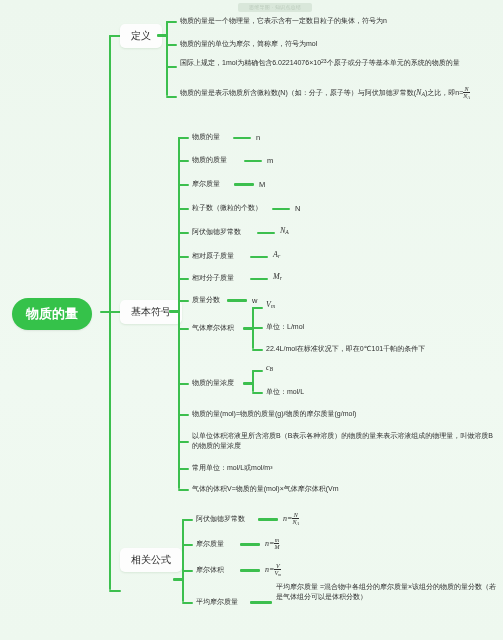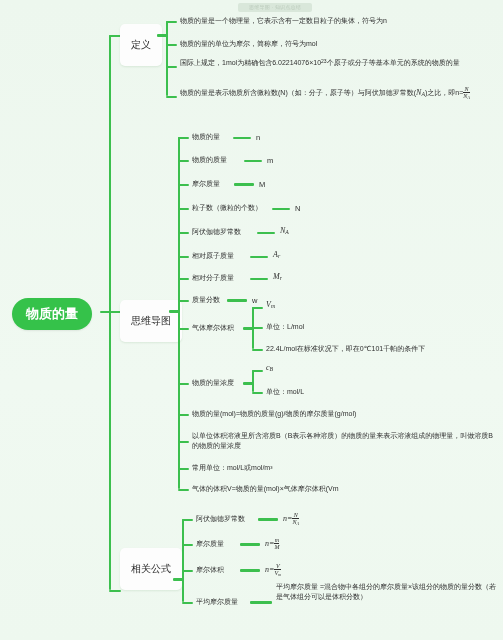--- a/index.html
+++ b/index.html
@@ -45,21 +45,21 @@
     padding: 7px 14px;
     white-space: nowrap;
     box-shadow: 0 1px 2px rgba(0,0,0,.08);
   }
   .branch {
     position: absolute;
     background: #fdfdfd;
     color: #2a2a2a;
     border-radius: 5px;
     font-size: 10px;
-    padding: 14px 11px;
+    padding: 5px 11px;
     white-space: nowrap;
     box-shadow: 0 1px 2px rgba(60,120,60,.12);
   }
   .leaf {
     position: absolute;
     color: #2f2f2f;
     font-size: 7px;
     line-height: 10px;
     white-space: nowrap;
   }
@@ -108,21 +108,21 @@
   <div class="stub" style="left:166px; top:44px; width:11px;"></div>
   <div class="leaf" style="left:180px; top:39px; width:318px;">物质的量的单位为摩尔，简称摩，符号为mol</div>
 
   <div class="stub" style="left:166px; top:66px; width:11px;"></div>
   <div class="leaf wrap" style="left:180px; top:56px; width:310px;">国际上规定，1mol为精确包含6.02214076×10<span class="sup">23</span>个原子或分子等基本单元的系统的物质的量</div>
 
   <div class="stub" style="left:166px; top:96px; width:11px;"></div>
   <div class="leaf wrap" style="left:180px; top:86px; width:312px;">物质的量是表示物质所含微粒数(N)（如：分子，原子等）与阿伏加德罗常数(<span class="sym it" style="position:static">N<span class="sub">A</span></span>)之比，即n=<span class="frac"><span class="num">N</span><span class="den">N<span class="sub">A</span></span></span></div>
 
   <div class="stub" style="left:109px; top:311px; width:12px;"></div>
-  <div class="branch" style="left:120px; top:300px;">思维导图</div>
+  <div class="branch" style="left:120px; top:300px;">基本符号</div>
   <div class="h thick" style="left:169px; top:310px; width:10px;"></div>
   <div class="spine" style="left:178px; top:137px; height:352px;"></div>
 
   <div class="stub" style="left:178px; top:137px; width:11px;"></div>
   <div class="leaf" style="left:192px; top:132px;">物质的量</div>
   <div class="h" style="left:233px; top:137px; width:18px;"></div>
   <div class="sym" style="left:256px; top:133px;">n</div>
 
   <div class="stub" style="left:178px; top:160px; width:11px;"></div>
   <div class="leaf" style="left:192px; top:155px;">物质的质量</div>

